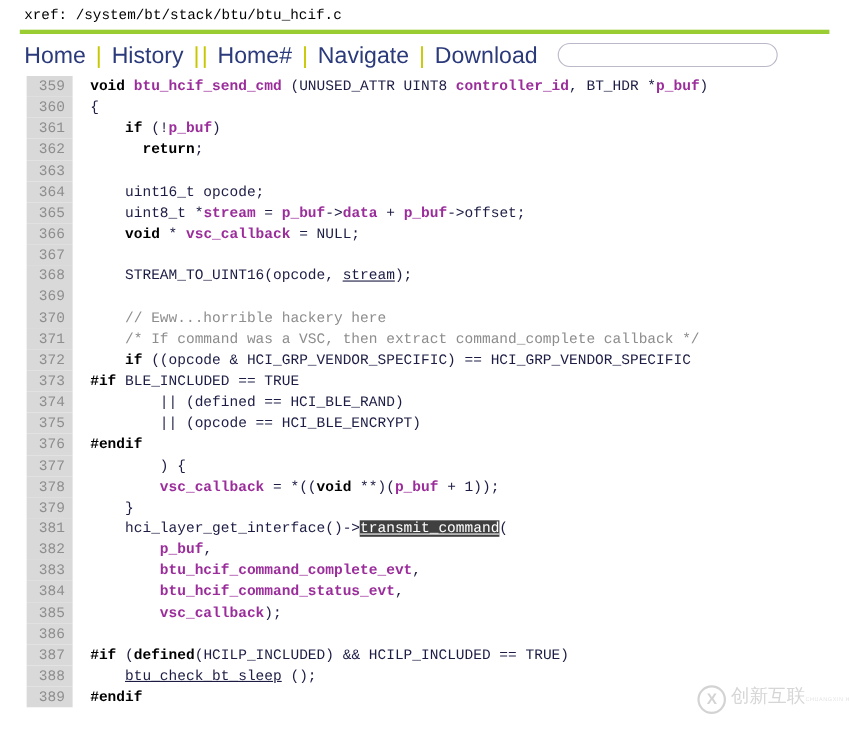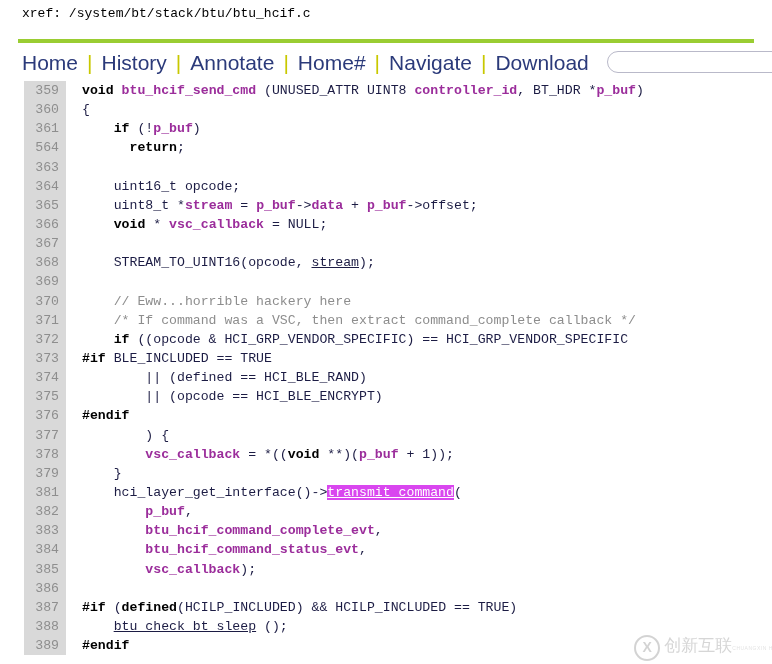--- a/index.html
+++ b/index.html
@@ -10,21 +10,21 @@
   body {
     width: 772px;
     height: 664px;
     overflow: hidden;
     font-family: "Liberation Sans", sans-serif;
     position: relative;
   }
 
   
   #xref-bar {
-    height: 38px;
+    height: 26px;
     padding: 6px 0 0 22px;
     box-sizing: border-box;
     font-family: "Liberation Mono", monospace;
     font-size: 13px;
     color: #000000;
     white-space: nowrap;
   }
   #xref-bar .xref-label { color: #000; }
   #xref-bar .xref-path { color: #000; }
 
@@ -111,21 +111,21 @@
     flex: 1;
   }
 
   
   .kw      { color: #000000; font-weight: bold; }
   .ident   { color: #9b2d9b; font-weight: bold; }
   .pp      { color: #000000; font-weight: bold; text-align: right; }
   .cmt     { color: #8d8d8d; }
   .plain   { color: #1c1c44; }
   .lnk     { color: #1c1c44; text-decoration: underline; cursor: pointer; }
-  .hl      { background: #d946ef; color: #ffffff; text-decoration: underline; }
+  .hl      { background: #404040; color: #ffffff; text-decoration: underline; }
 
   
   #watermark {
     position: absolute;
     right: 6px;
     bottom: 4px;
     display: flex;
     align-items: center;
     opacity: 0.55;
     pointer-events: none;
@@ -165,37 +165,36 @@
   <span class="xref-label">xref:</span><span> </span><span class="xref-path">/system/bt/stack/btu/btu_hcif.c</span>
 </div>
 <div id="green-rule"></div>
 
 <div id="menubar">
   <div id="menu-items" style="display:flex;align-items:center;">
       <a class="menu-link">Home</a>
       <span class="menu-sep">|</span>
       <a class="menu-link">History</a>
       <span class="menu-sep">|</span>
-      <a class="menu-link">Annotate</a>
       <span class="menu-sep">|</span>
       <a class="menu-link">Home#</a>
       <span class="menu-sep">|</span>
       <a class="menu-link">Navigate</a>
       <span class="menu-sep">|</span>
       <a class="menu-link">Download</a>
     </div>
   <input id="search-input" type="text" placeholder="" style="">
 </div>
 
 <div id="code-area">
   <div id="code-lines">
       <div class="code-line"><span class="lineno">359</span><span class="linetext"><span class="kw">void </span><span class="ident">btu_hcif_send_cmd</span><span class="plain"> (</span><span class="plain">UNUSED_ATTR UINT8 </span><span class="ident">controller_id</span><span class="plain">, BT_HDR *</span><span class="ident">p_buf</span><span class="plain">)</span></span></div>
       <div class="code-line"><span class="lineno">360</span><span class="linetext"><span class="plain">{</span></span></div>
       <div class="code-line"><span class="lineno">361</span><span class="linetext"><span class="plain">    </span><span class="kw">if</span><span class="plain"> (!</span><span class="ident">p_buf</span><span class="plain">)</span></span></div>
-      <div class="code-line"><span class="lineno">564</span><span class="linetext"><span class="plain">      </span><span class="kw">return</span><span class="plain">;</span></span></div>
+      <div class="code-line"><span class="lineno">362</span><span class="linetext"><span class="plain">      </span><span class="kw">return</span><span class="plain">;</span></span></div>
       <div class="code-line"><span class="lineno">363</span><span class="linetext">&nbsp;</span></div>
       <div class="code-line"><span class="lineno">364</span><span class="linetext"><span class="plain">    uint16_t opcode;</span></span></div>
       <div class="code-line"><span class="lineno">365</span><span class="linetext"><span class="plain">    uint8_t *</span><span class="ident">stream</span><span class="plain"> = </span><span class="ident">p_buf</span><span class="plain">-&gt;</span><span class="ident">data</span><span class="plain"> + </span><span class="ident">p_buf</span><span class="plain">-&gt;offset;</span></span></div>
       <div class="code-line"><span class="lineno">366</span><span class="linetext"><span class="plain">    </span><span class="kw">void</span><span class="plain"> * </span><span class="ident">vsc_callback</span><span class="plain"> = NULL;</span></span></div>
       <div class="code-line"><span class="lineno">367</span><span class="linetext">&nbsp;</span></div>
       <div class="code-line"><span class="lineno">368</span><span class="linetext"><span class="plain">    STREAM_TO_UINT16(opcode, </span><span class="lnk">stream</span><span class="plain">);</span></span></div>
       <div class="code-line"><span class="lineno">369</span><span class="linetext">&nbsp;</span></div>
       <div class="code-line"><span class="lineno">370</span><span class="linetext"><span class="cmt">    // Eww...horrible hackery here</span></span></div>
       <div class="code-line"><span class="lineno">371</span><span class="linetext"><span class="cmt">    /* If command was a VSC, then extract command_complete callback */</span></span></div>
       <div class="code-line"><span class="lineno">372</span><span class="linetext"><span class="plain">    </span><span class="kw">if</span><span class="plain"> ((opcode &amp; HCI_GRP_VENDOR_SPECIFIC) == HCI_GRP_VENDOR_SPECIFIC</span></span></div>

